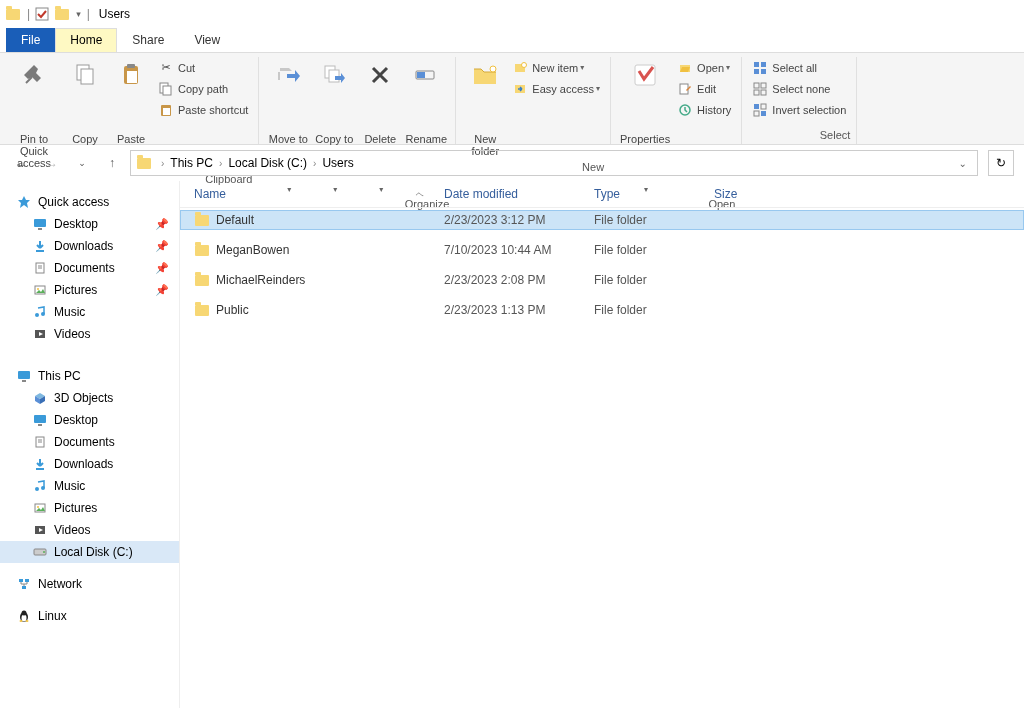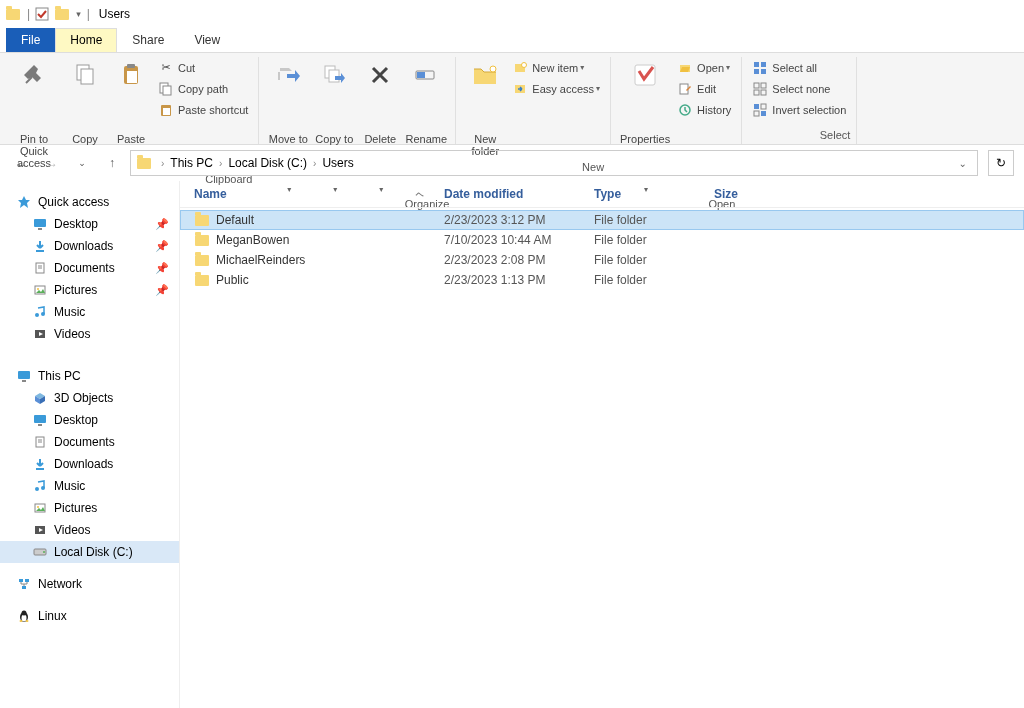--- a/index.html
+++ b/index.html
@@ -47,29 +47,29 @@
   .main { display:flex; flex:1; overflow:hidden; }
   .sidebar { width: 180px; border-right:1px solid #eee; padding:10px 0; overflow:auto; }
   .tree-item { display:flex; align-items:center; padding:3px 8px 3px 16px; font-size:12px; cursor:default; position:relative; }
   .tree-item.child { padding-left:32px; }
   .tree-item .ticon2 { width:16px; height:16px; margin-right:6px; display:flex; align-items:center; justify-content:center; }
   .tree-item .pin { position:absolute; right:10px; color:#888; font-size:11px; }
   .tree-item.selected { background:#d9e8f7; }
   .tree-spacer { height:10px; }
 
   .content { flex:1; display:flex; flex-direction:column; }
-  .columns { display:flex; border-bottom:1px solid #eee; padding:6px 0 6px 14px; font-size:12px; color:#355e9c;font-weight:bold; }
+  .columns { display:flex; border-bottom:1px solid #eee; padding:6px 0 6px 14px; font-size:12px; color:#355e9c; }
   .col-name { width:250px; display:flex; align-items:center; gap:6px; }
   .col-date { width:150px; }
   .col-type { width:120px; }
   .col-size { width:80px; }
   .sort-caret { font-size:8px; color:#777; }
 
   .filelist { padding:2px 0; }
-  .filerow { display:flex; align-items:center; padding:2px 0 2px 14px; font-size:12px; color:#333; }
+  .filerow { display:flex; align-items:center; padding:12px 0 2px 14px; font-size:12px; color:#333; }
   .filerow.selected { background:#cce4f7; border:1px solid #98c8ef; padding:1px 6px 1px 13px; }
   .fr-name { width:250px; display:flex; align-items:center; }
   .fr-name .ficon { width:16px; height:16px; margin-right:6px; display:flex; align-items:center; justify-content:center; }
   .fr-date { width:150px; color:#555; }
   .fr-type { width:120px; color:#555; }
   .fr-size { width:80px; color:#555; }
 
   
   .folder-shape { width:14px; height:11px; background:#f7d774; border-radius:1px; position:relative; }
   .folder-shape::before { content:""; position:absolute; top:-3px; left:0; width:6px; height:3px; background:#f7d774; border-radius:1px 1px 0 0; }

